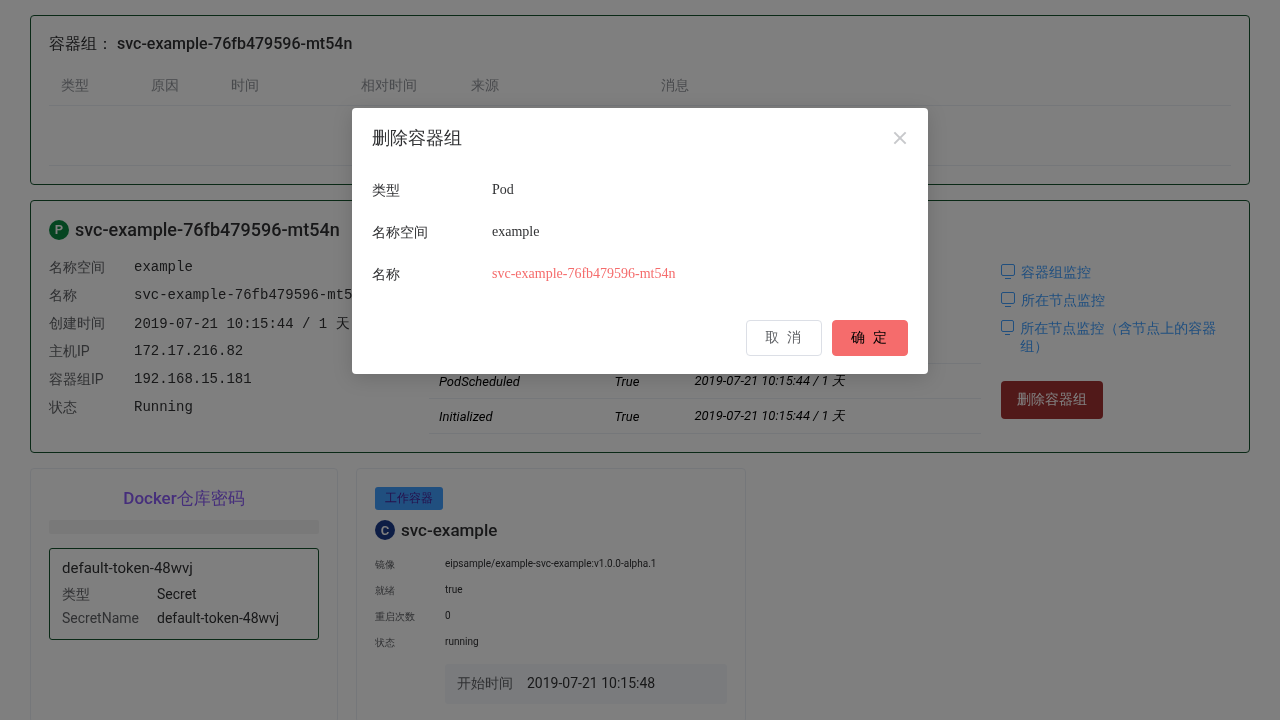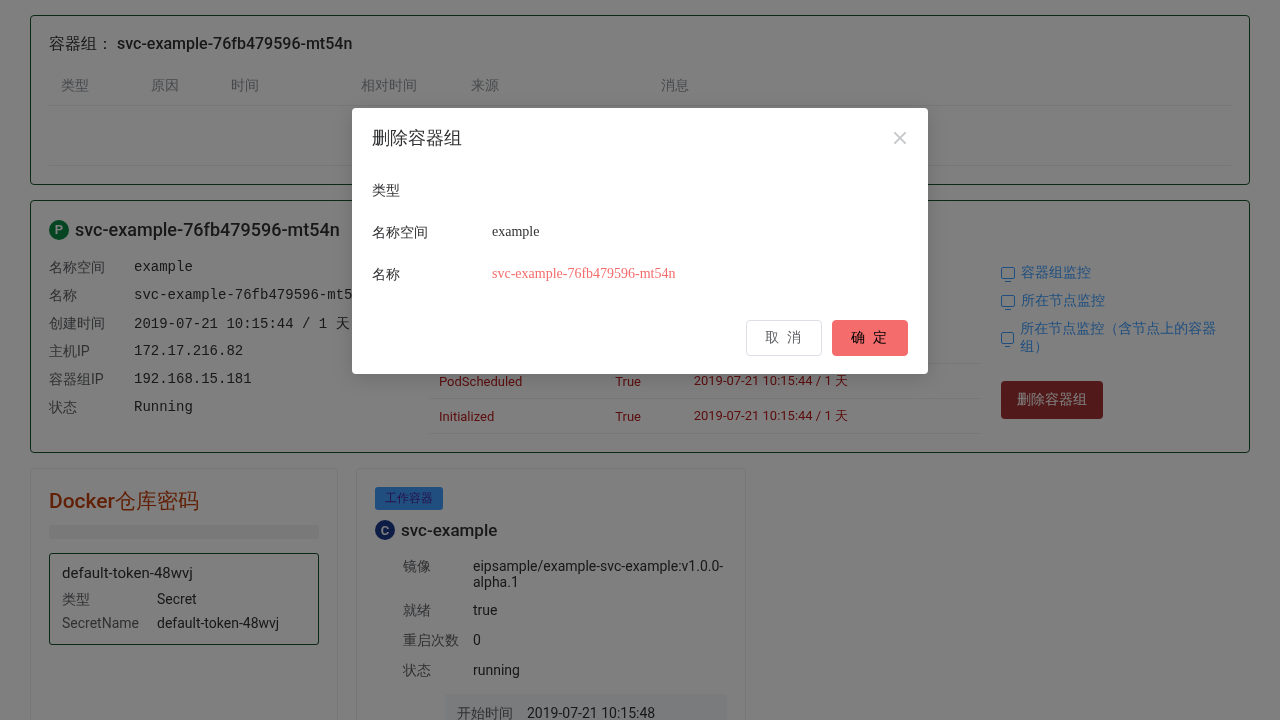--- a/index.html
+++ b/index.html
@@ -21,43 +21,43 @@
     .badge-green { background: #0a8a42; }
     .badge-blue { background: #1a3a8a; }
     .pod-title { font-size: 18px; font-weight: 500; display: flex; align-items: center; margin-bottom: 14px; }
 
     .kv-row { display: flex; padding: 5px 0; font-size: 14px; }
     .kv-label { flex: 0 0 85px; color: #606266; }
     .kv-value { flex: 1; font-family: "SFMono-Regular", Consolas, "Liberation Mono", Menlo, monospace; color: #303133; word-break: break-all; }
 
     .conds-table { width: 100%; border-collapse: collapse; font-size: 13px; }
     .conds-table th { text-align: left; color: #909399; font-weight: 500; padding: 8px 10px; border-bottom: 1px solid #ebeef5; }
-    .conds-table td { padding: 8px 10px; border-bottom: 1px solid #ebeef5; color: #b91c1c; }
-
-    .link { color: #409eff; display: flex; align-items: center; gap: 6px; padding: 5px 0; cursor: pointer; font-size: 14px; }
+    .conds-table td { padding: 8px 10px; border-bottom: 1px solid #ebeef5; color: #000000; font-style: italic; }
+
+    .link { color: #409eff; display: flex; gap: 6px; padding: 5px 0; cursor: pointer; font-size: 14px; }
     .monitor-icon { width: 14px; height: 12px; border: 1.5px solid #409eff; border-radius: 2px; position: relative; display: inline-block; }
     .monitor-icon::after { content: ""; position: absolute; bottom: -4px; left: 3px; right: 3px; height: 1.5px; background: #409eff; }
 
     .delete-btn { margin-top: 20px; background: #a33232; color: #fff; border: none; padding: 10px 16px; border-radius: 4px; font-size: 14px; cursor: pointer; }
 
     .two-col { display: flex; gap: 18px; margin-top: 15px; }
     .card { background: #fff; border: 1px solid #ebeef5; border-radius: 4px; padding: 18px; }
     .card-left { flex: 0 0 300px; }
     .card-right { flex: 0 0 390px; }
-    .sub-title { font-weight: 500; font-size: 21px; margin-bottom: 10px; color: #c2410c; }
+    .sub-title { font-weight: 500; font-size: 17px; margin-bottom: 10px; color: #8b5cf6; text-align: center; }
     .bar-empty { height: 14px; background: #f2f2f2; border-radius: 2px; margin-bottom: 14px; width: 270px; }
     .vol-box { border: 1px solid #14532d; border-radius: 3px; padding: 10px 12px; }
     .vol-name { font-size: 15px; margin-bottom: 6px; }
     .vol-row { display: flex; padding: 3px 0; font-size: 14px; }
     .vol-label { flex: 0 0 95px; color: #606266; }
     .vol-value { color: #303133; text-align: right; }
 
     .tag { display: inline-block; background: #409eff; color: #4c1d95; font-size: 12px; padding: 3px 10px; border-radius: 3px; margin-bottom: 10px; }
     .container-title { font-size: 17px; font-weight: 500; display: flex; align-items: center; margin-bottom: 12px; }
-    .cr-row { display: flex; padding: 6px 0; font-size: 14px; margin-left: 28px; }
+    .cr-row { display: flex; padding: 6px 0; font-size: 10px; }
     .cr-label { flex: 0 0 70px; color: #606266; }
     .cr-value { flex: 1; color: #303133; }
     .sub-box { background: #f5f7fa; border-radius: 3px; padding: 8px 12px; margin-top: 8px; margin-left: 70px; }
     .sb-row { display: flex; padding: 3px 0; font-size: 14px; }
     .sb-label { flex: 0 0 70px; color: #606266; }
     .sb-value { color: #303133; }
 
     
     .mask { position: absolute; inset: 0; background: rgba(0,0,0,0.5); }
     .modal { position: absolute; top: 108px; left: 50%; transform: translateX(-50%); width: 576px; background: #fff; border-radius: 4px; box-shadow: 0 4px 20px rgba(0,0,0,0.15); }
@@ -232,20 +232,21 @@
 
 <div class="mask"></div>
 <div class="modal">
   <div class="modal-header">
     <div class="modal-title">删除容器组</div>
     <div class="close-x"></div>
   </div>
   <div class="modal-body">
     <div class="mb-row">
         <div class="mb-label">类型</div>
+        <div class="mb-value">Pod</div>
       </div>
     <div class="mb-row">
         <div class="mb-label">名称空间</div>
         <div class="mb-value">example</div>
       </div>
     <div class="mb-row">
         <div class="mb-label">名称</div>
         <div class="mb-value danger">svc-example-76fb479596-mt54n</div>
       </div>
   </div>

